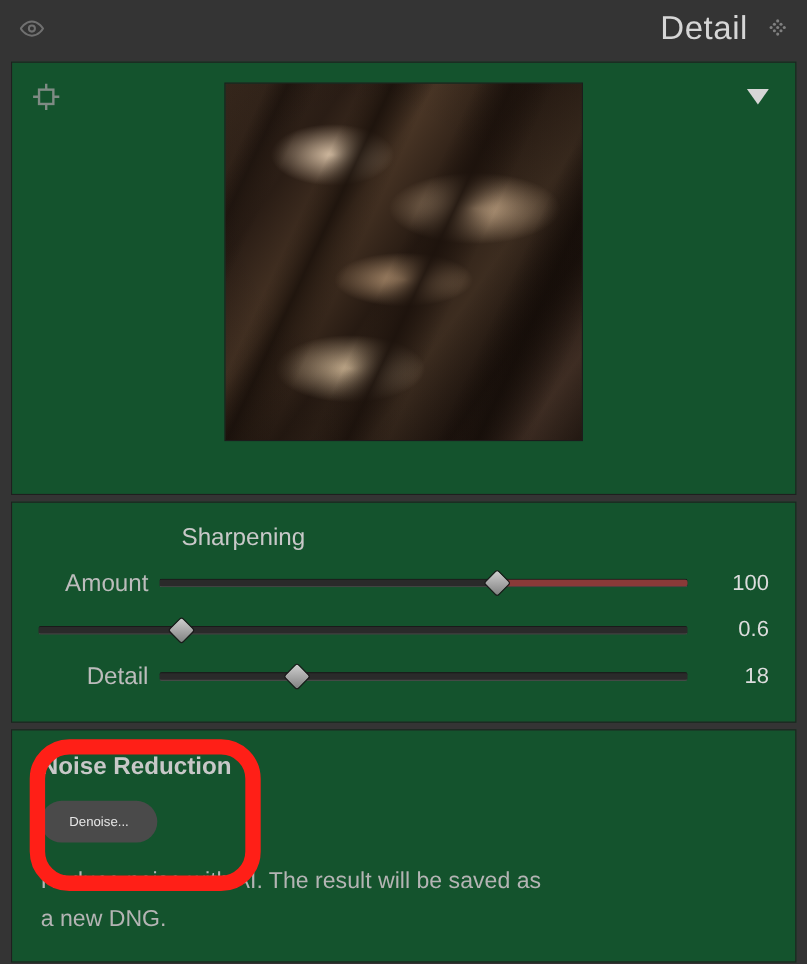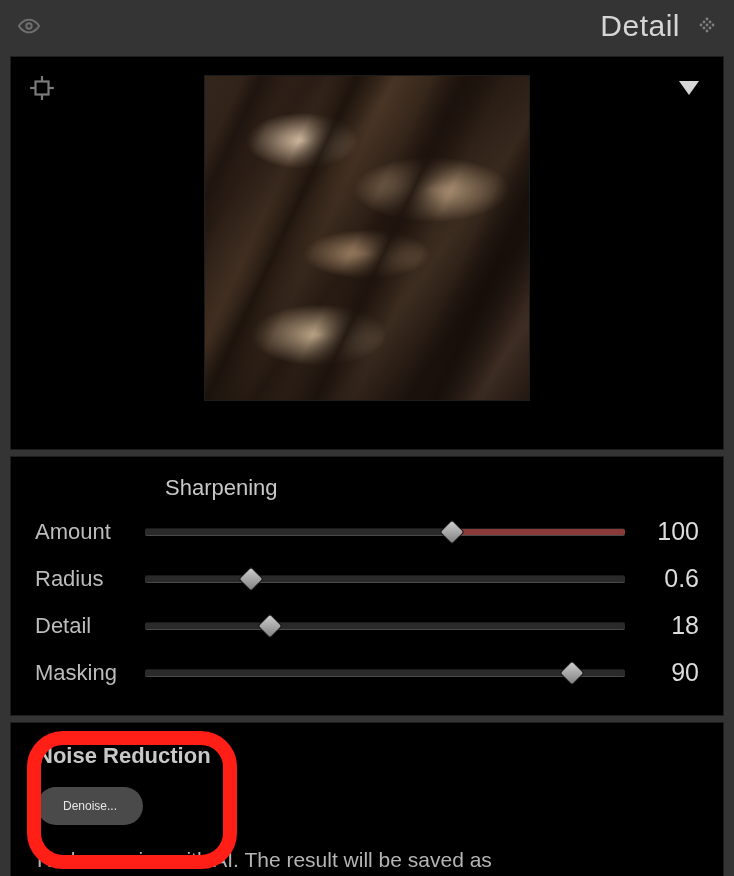--- a/index.html
+++ b/index.html
@@ -39,21 +39,21 @@
     .settings-dots-icon {
       width: 18px;
       height: 18px;
       opacity: 0.75;
       cursor: pointer;
     }
 
     .section {
       border: 1px solid #1f1f1f;
       margin: 0 10px;
-      background: #000000;
+      background: #14532d;
       position: relative;
     }
     .section + .section {
       margin-top: 6px;
     }
 
     .preview-section {
       padding: 18px;
       display: flex;
       align-items: flex-start;
@@ -119,20 +119,21 @@
     }
     .slider-row {
       display: flex;
       align-items: center;
       gap: 10px;
       margin-bottom: 18px;
     }
     .slider-row:last-child { margin-bottom: 0; }
     .slider-label {
       width: 100px;
+      text-align: right;
       font-size: 22px;
       color: #bcbcbc;
     }
     .slider-track {
       flex: 1;
       height: 8px;
       background: #2a2a2a;
       border-top: 1px solid #1a1a1a;
       border-bottom: 1px solid #4a4a4a;
       border-radius: 2px;
@@ -153,21 +154,21 @@
       height: 18px;
       transform: translate(-50%, -50%) rotate(45deg);
       background: linear-gradient(135deg, #d0d0d0, #808080);
       border: 1px solid #1a1a1a;
       border-radius: 3px;
       cursor: grab;
     }
     .slider-value {
       width: 64px;
       text-align: right;
-      font-size: 25px;
+      font-size: 20px;
       color: #dcdcdc;
       font-variant-numeric: tabular-nums;
     }
 
     .noise-section {
       padding: 20px 26px 10px 26px;
       height: 212px;
     }
     .noise-heading {
       font-size: 22px;
@@ -261,42 +262,34 @@
   <div class="slider-row">
     <span class="slider-label">Amount</span>
     <div class="slider-track">
       <div class="slider-track-overfill" id="overfill-0" style="left: 64%; width: 36%;"></div>
       <div class="slider-handle" id="handle-0" style="left: 64%;"></div>
     </div>
     <span class="slider-value">100</span>
   </div>
 
   <div class="slider-row">
-    <span class="slider-label">Radius</span>
     <div class="slider-track">
       <div class="slider-handle" id="handle-1" style="left: 22%;"></div>
     </div>
     <span class="slider-value">0.6</span>
   </div>
 
   <div class="slider-row">
     <span class="slider-label">Detail</span>
     <div class="slider-track">
       <div class="slider-handle" id="handle-2" style="left: 26%;"></div>
     </div>
     <span class="slider-value">18</span>
   </div>
 
-  <div class="slider-row">
-    <span class="slider-label">Masking</span>
-    <div class="slider-track">
-      <div class="slider-handle" id="handle-3" style="left: 89%;"></div>
-    </div>
-    <span class="slider-value">90</span>
-  </div>
 </div>
 
 <div class="section noise-section">
   <div class="noise-inner-wrap">
     <div class="highlight-annotation"></div>
     <div class="noise-heading">Noise Reduction</div>
     <button class="denoise-button">Denoise...</button>
   </div>
   <div class="noise-description">Reduce noise with AI. The result will be saved as a new DNG.</div>
 </div>

